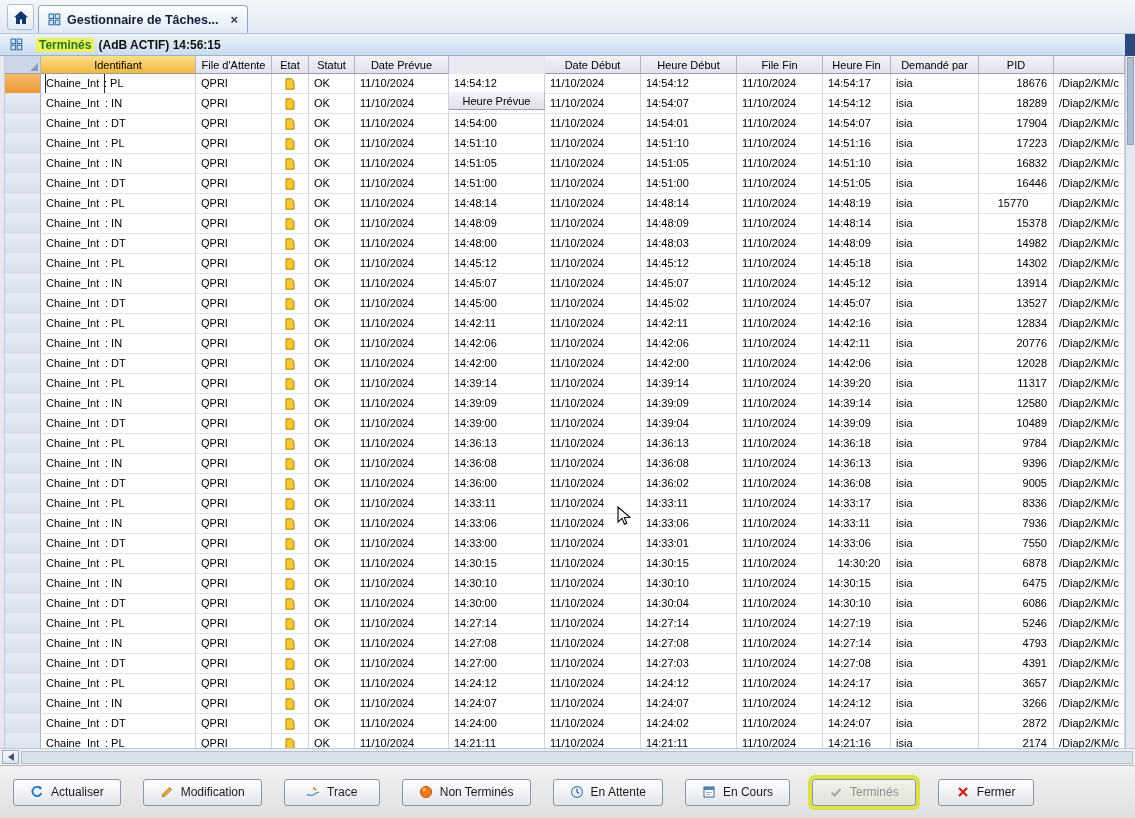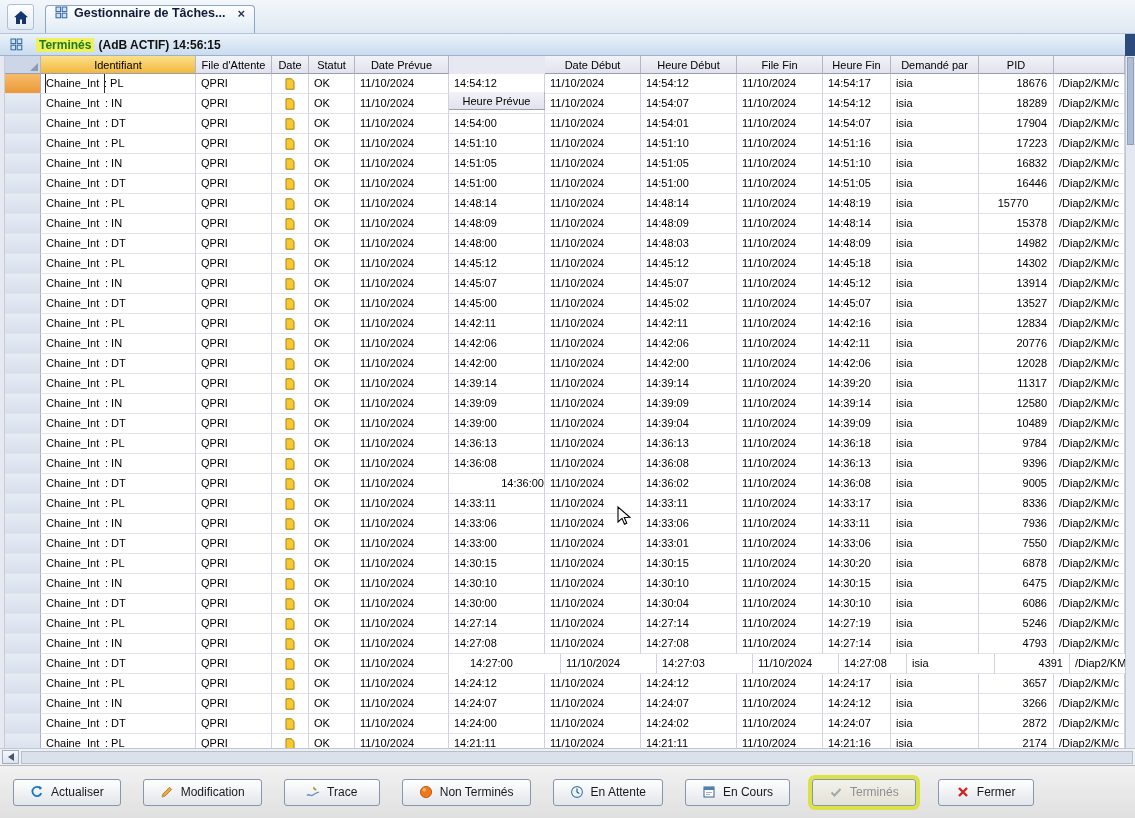--- a/index.html
+++ b/index.html
@@ -4,21 +4,21 @@
 <style>
   * { box-sizing: border-box; margin: 0; padding: 0; }
   html,body { width:1135px; height:818px; overflow:hidden; }
   body { font-family:"Liberation Sans",sans-serif; background:#fff; position:relative; }
 
   
   .tabbar { height:34px; background:linear-gradient(#f3f7fb,#dfe8f2); border-bottom:1px solid #b5c4d8;
             display:flex; align-items:flex-end; padding-left:7px; }
   .home-btn { width:27px; height:26px; margin-bottom:3px; display:flex; align-items:center; justify-content:center;
               background:linear-gradient(#ffffff,#e3ecf6); border:1px solid #aebfd4; border-radius:3px; }
-  .tab { height:28px; display:flex; gap:6px; padding:0 9px; margin-left:11px;
+  .tab { height:28px; display:flex; align-items:center; gap:6px; padding:0 9px; margin-left:4px;
          background:linear-gradient(#fdfeff,#dfeaf5); border:1px solid #8fa6c2; border-bottom:none;
          border-radius:4px 4px 0 0; font-weight:bold; font-size:12.5px; color:#101c38; }
   .tab-close { font-weight:bold; color:#2a3550; margin-left:6px; font-size:13px; cursor:default; }
 
   
   .titlebar { height:22px; background:linear-gradient(#eaf2fa,#c9dcee); border-bottom:1px solid #9db2ca;
               display:flex; align-items:center; font-size:12px; font-weight:bold; color:#101010; }
   .titlebar .iconbox { width:32px; display:flex; justify-content:center; }
   .titlebar .hl { background:#eef05e; color:#1f7a1f; padding:0 3px; margin:0 4px; }
   .titlebar .right-marker { margin-left:auto; width:10px; height:22px; background:#2c4a7c; }
@@ -107,21 +107,21 @@
   <span class="right-marker"></span>
 </div>
 
 <div class="table-wrap">
   <div class="left-strip"></div>
   <div class="grid-area">
     <div class="thead">
         <div class="th corner" style="width: 36px;"></div>
         <div class="th ident" style="width: 155px;">Identifiant</div>
         <div class="th" style="width: 76px;">File d'Attente</div>
-        <div class="th" style="width: 37px;">Date</div>
+        <div class="th" style="width: 37px;">Etat</div>
         <div class="th" style="width: 46px;">Statut</div>
         <div class="th" style="width: 94px;">Date Prévue</div>
         <div class="th" style="width: 96px; margin-top: 36px;">Heure Prévue</div>
         <div class="th" style="width: 96px;">Date Début</div>
         <div class="th" style="width: 96px;">Heure Début</div>
         <div class="th" style="width: 86px;">File Fin</div>
         <div class="th" style="width: 68px;">Heure Fin</div>
         <div class="th" style="width: 88px;">Demandé par</div>
         <div class="th" style="width: 75px;">PID</div>
         <div class="th" style="width: 71px;"></div>
@@ -573,21 +573,21 @@
           <div class="td" style="width: 76px;">QPRI</div>
           <div class="td etat" style="width: 37px;">
             <span style="display: flex;">
               <svg width="10" height="12" viewBox="0 0 10 12">
                 <path d="M1 .8h5.3L9 3.4v7.8H1z" fill="#fac832" stroke="#a8820a"></path>
               </svg>
             </span>
           </div>
           <div class="td" style="width: 46px;">OK</div>
           <div class="td" style="width: 94px;">11/10/2024</div>
-          <div class="td" style="width: 96px; text-align: right;">14:36:00</div>
+          <div class="td" style="width: 96px;">14:36:00</div>
           <div class="td" style="width: 96px;">11/10/2024</div>
           <div class="td" style="width: 96px;">14:36:02</div>
           <div class="td" style="width: 86px;">11/10/2024</div>
           <div class="td" style="width: 68px;">14:36:08</div>
           <div class="td" style="width: 88px;">isia</div>
           <div class="td pid" style="width: 75px;">9005</div>
           <div class="td path" style="width: 71px;">/Diap2/KM/c</div>
         </div>
         <div class="tr">
           <div class="td rowsel" style="width: 36px;"></div>
@@ -665,21 +665,21 @@
                 <path d="M1 .8h5.3L9 3.4v7.8H1z" fill="#fac832" stroke="#a8820a"></path>
               </svg>
             </span>
           </div>
           <div class="td" style="width: 46px;">OK</div>
           <div class="td" style="width: 94px;">11/10/2024</div>
           <div class="td" style="width: 96px;">14:30:15</div>
           <div class="td" style="width: 96px;">11/10/2024</div>
           <div class="td" style="width: 96px;">14:30:15</div>
           <div class="td" style="width: 86px;">11/10/2024</div>
-          <div class="td" style="width: 68px;">14:30:20</div>
+          <div class="td" style="width: 68px; text-align: center;">14:30:20</div>
           <div class="td" style="width: 88px;">isia</div>
           <div class="td pid" style="width: 75px;">6878</div>
           <div class="td path" style="width: 71px;">/Diap2/KM/c</div>
         </div>
         <div class="tr">
           <div class="td rowsel" style="width: 36px;"></div>
           <div class="td" style="width: 155px;"><span class="cell-name">Chaine_Int</span><span class="cell-type">: IN</span></div>
           <div class="td" style="width: 76px;">QPRI</div>
           <div class="td etat" style="width: 37px;">
             <span style="display: flex;">
@@ -771,21 +771,21 @@
           <div class="td" style="width: 76px;">QPRI</div>
           <div class="td etat" style="width: 37px;">
             <span style="display: flex;">
               <svg width="10" height="12" viewBox="0 0 10 12">
                 <path d="M1 .8h5.3L9 3.4v7.8H1z" fill="#fac832" stroke="#a8820a"></path>
               </svg>
             </span>
           </div>
           <div class="td" style="width: 46px;">OK</div>
           <div class="td" style="width: 94px;">11/10/2024</div>
-          <div class="td" style="width: 96px; margin-left: 16px;">14:27:00</div>
+          <div class="td" style="width: 96px;">14:27:00</div>
           <div class="td" style="width: 96px;">11/10/2024</div>
           <div class="td" style="width: 96px;">14:27:03</div>
           <div class="td" style="width: 86px;">11/10/2024</div>
           <div class="td" style="width: 68px;">14:27:08</div>
           <div class="td" style="width: 88px;">isia</div>
           <div class="td pid" style="width: 75px;">4391</div>
           <div class="td path" style="width: 71px;">/Diap2/KM/c</div>
         </div>
         <div class="tr">
           <div class="td rowsel" style="width: 36px;"></div>

